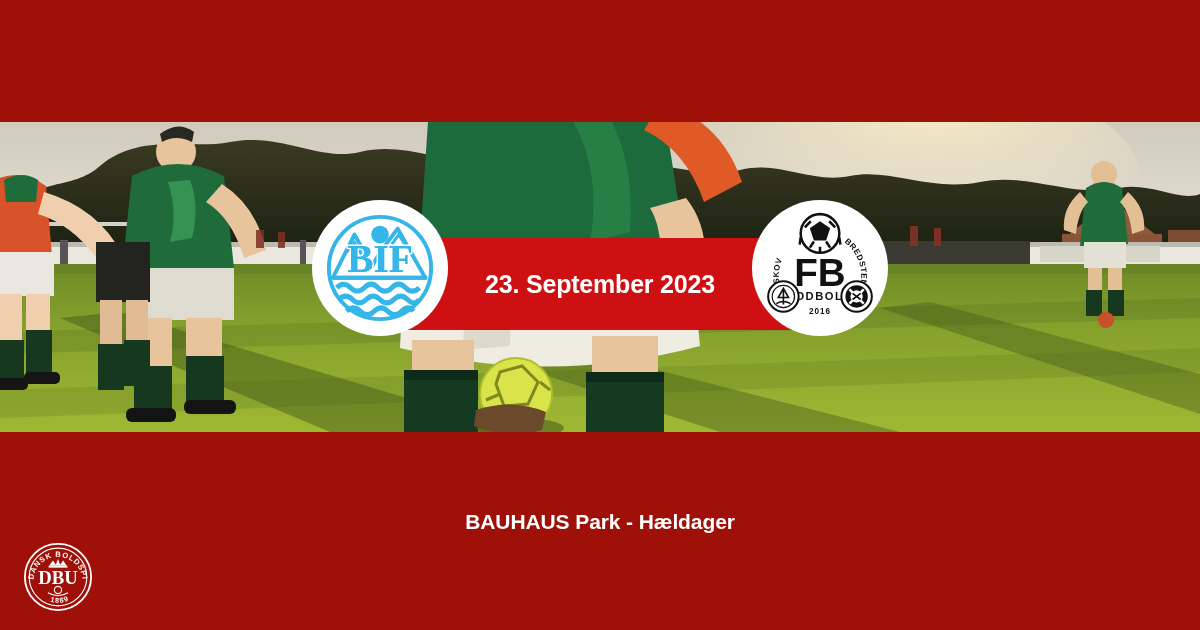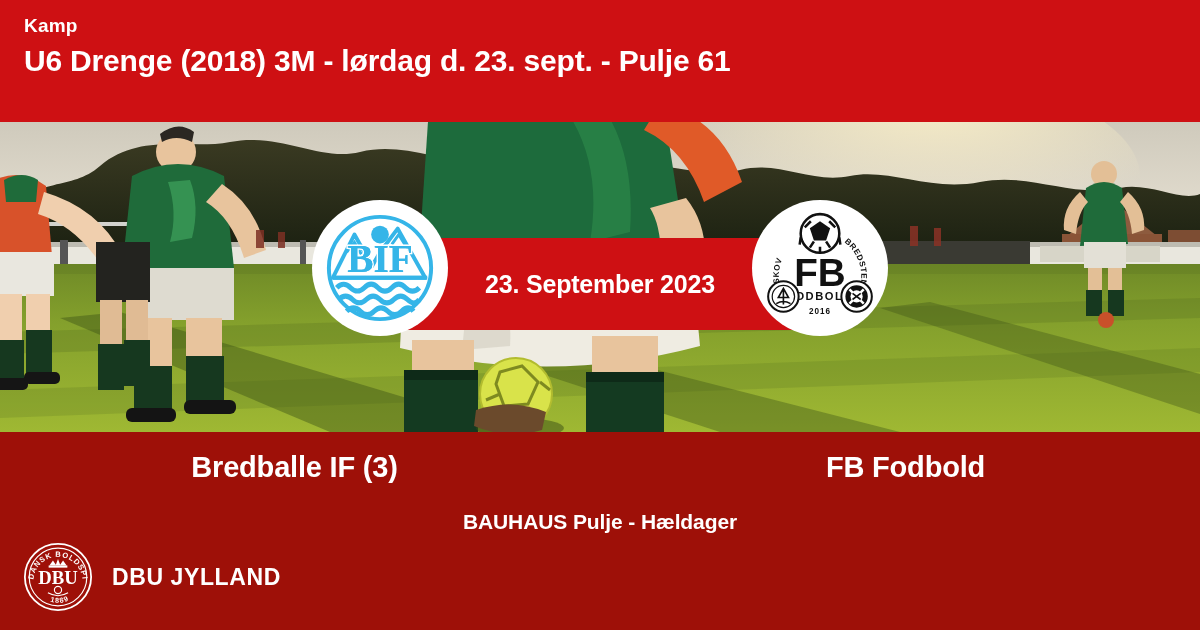--- a/index.html
+++ b/index.html
@@ -136,24 +136,20 @@
     font-size:23px;
     font-weight:bold;
     letter-spacing:0.6px;
   }
 </style>
 </head>
 <body>
 
 <div class="poster">
 
-  <div class="header">
-    <div class="kamp-label">Kamp</div>
-    <div class="header-title">U6 Drenge (2018) 3M - lørdag d. 23. sept. - Pulje 61</div>
-  </div>
 
   <div class="photo">
     <svg viewBox="0 0 1200 310" preserveAspectRatio="none">
       <defs>
         <linearGradient id="skyG" x1="0" y1="0" x2="0" y2="1">
           <stop offset="0%" stop-color="#cfcabc"></stop>
           <stop offset="100%" stop-color="#e6e0d2"></stop>
         </linearGradient>
         <linearGradient id="grassG" x1="0" y1="0" x2="0" y2="1">
           <stop offset="0%" stop-color="#6f8a27"></stop>
@@ -355,25 +351,21 @@
         <circle cx="96" cy="88" r="15" fill="#fff" stroke="#111" stroke-width="2"></circle>
         <circle cx="96" cy="88" r="11" fill="#111"></circle>
         <circle cx="96" cy="88" r="6" fill="#fff"></circle>
         <path d="M89 81 l14 14 M103 81 l-14 14" stroke="#fff" stroke-width="2.4"></path>
         <path d="M92 85 l8 6 M100 85 l-8 6" stroke="#111" stroke-width="1.6"></path>
       </g>
     </svg>
   </div>
 
   <div class="bottom">
-    <div class="teams-row">
-      <div class="team-name team-home">Bredballe IF (3)</div>
-      <div class="team-name team-away">FB Fodbold</div>
-    </div>
-    <div class="venue">BAUHAUS Pulje - Hældager</div>
+    <div class="venue">BAUHAUS Park - Hældager</div>
   </div>
 
   <div class="footer">
     <svg class="dbu-seal" viewBox="0 0 100 100">
       <defs>
         <path id="dbuTop" d="M 16 56 A 34 34 0 0 1 84 56" fill="none"></path>
         <path id="dbuBot" d="M 20 56 A 30 30 0 0 0 80 56" fill="none"></path>
       </defs>
       <circle cx="50" cy="50" r="46" fill="none" stroke="#ffffff" stroke-width="2.5"></circle>
       <circle cx="50" cy="50" r="40" fill="none" stroke="#ffffff" stroke-width="1.6"></circle>
@@ -385,16 +377,15 @@
       <rect x="37" y="34" width="26" height="3" fill="#ffffff"></rect>
 
       <text x="50" y="60" text-anchor="middle" font-family="'Liberation Serif', serif" font-size="26" font-weight="bold" fill="#ffffff">DBU</text>
 
       <circle cx="50" cy="68" r="5" fill="none" stroke="#ffffff" stroke-width="1.6"></circle>
       <path d="M36 72 q14 8 28 0" fill="none" stroke="#ffffff" stroke-width="1.6"></path>
       <text font-family="'Liberation Sans', sans-serif" font-size="10" font-weight="bold" fill="#ffffff" letter-spacing="1.5">
         <textPath href="#dbuBot" startOffset="38%">1889</textPath>
       </text>
     </svg>
-    <span class="footer-label">DBU JYLLAND</span>
   </div>
 
 </div>
 
 </body></html>

